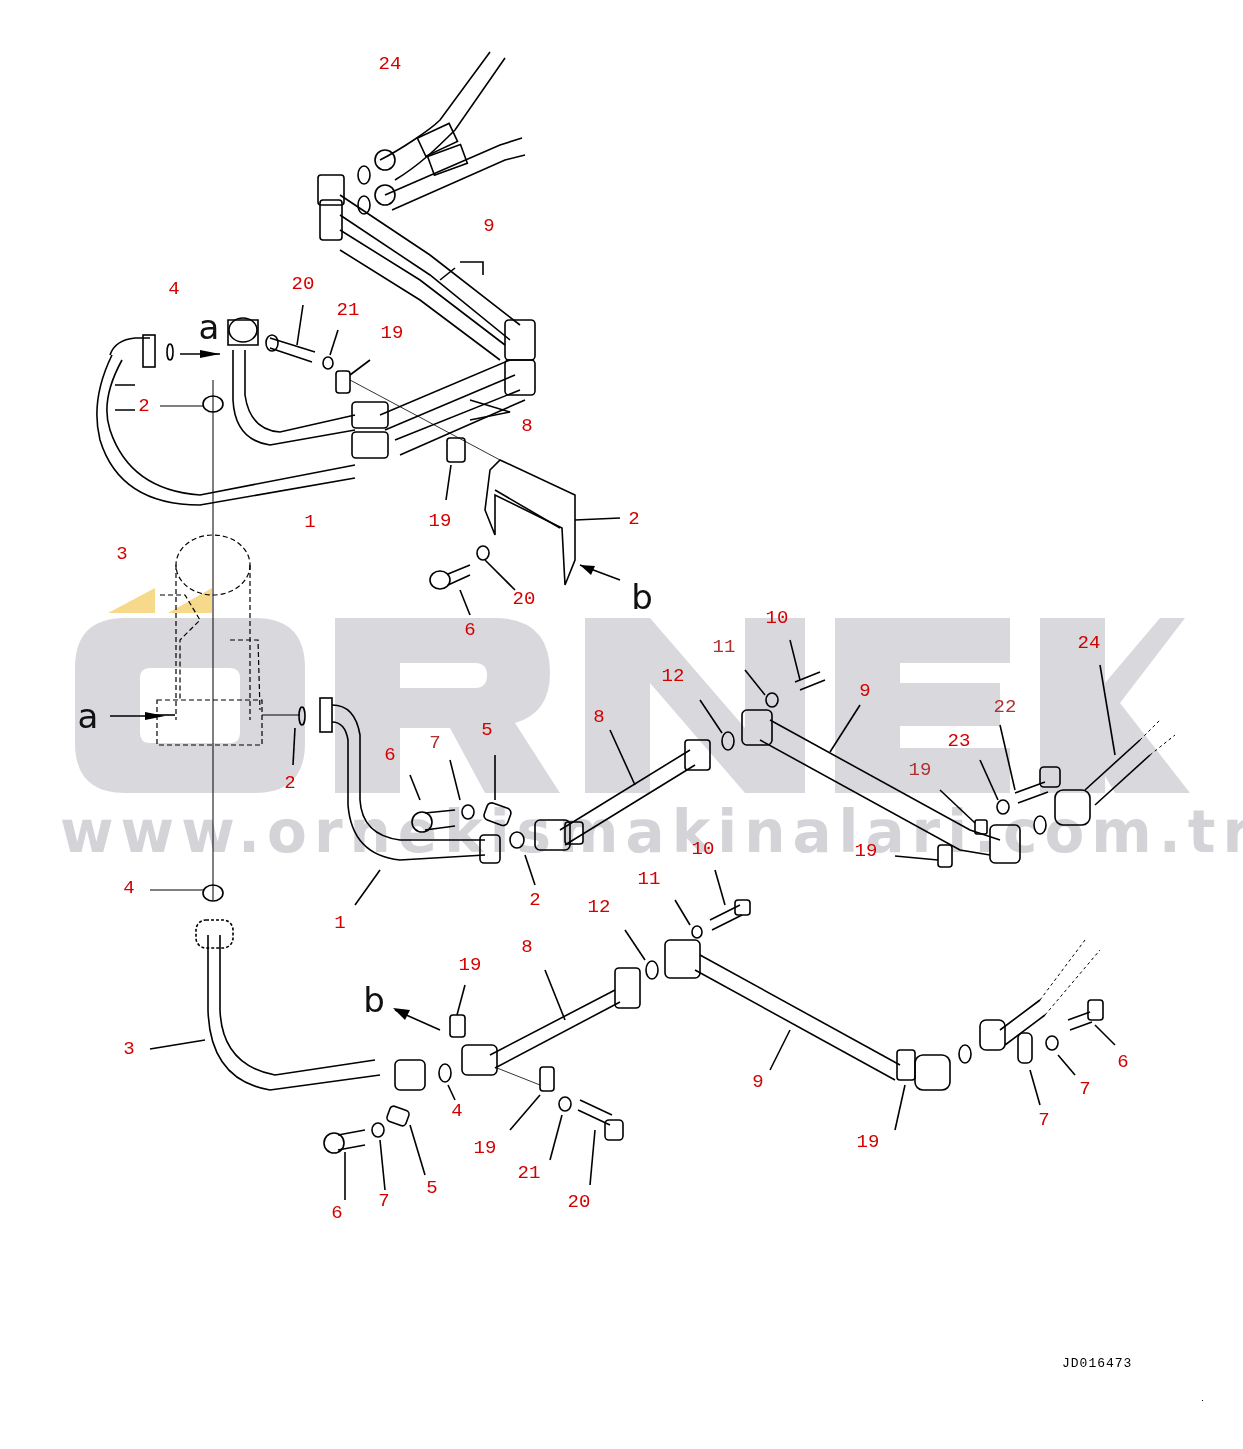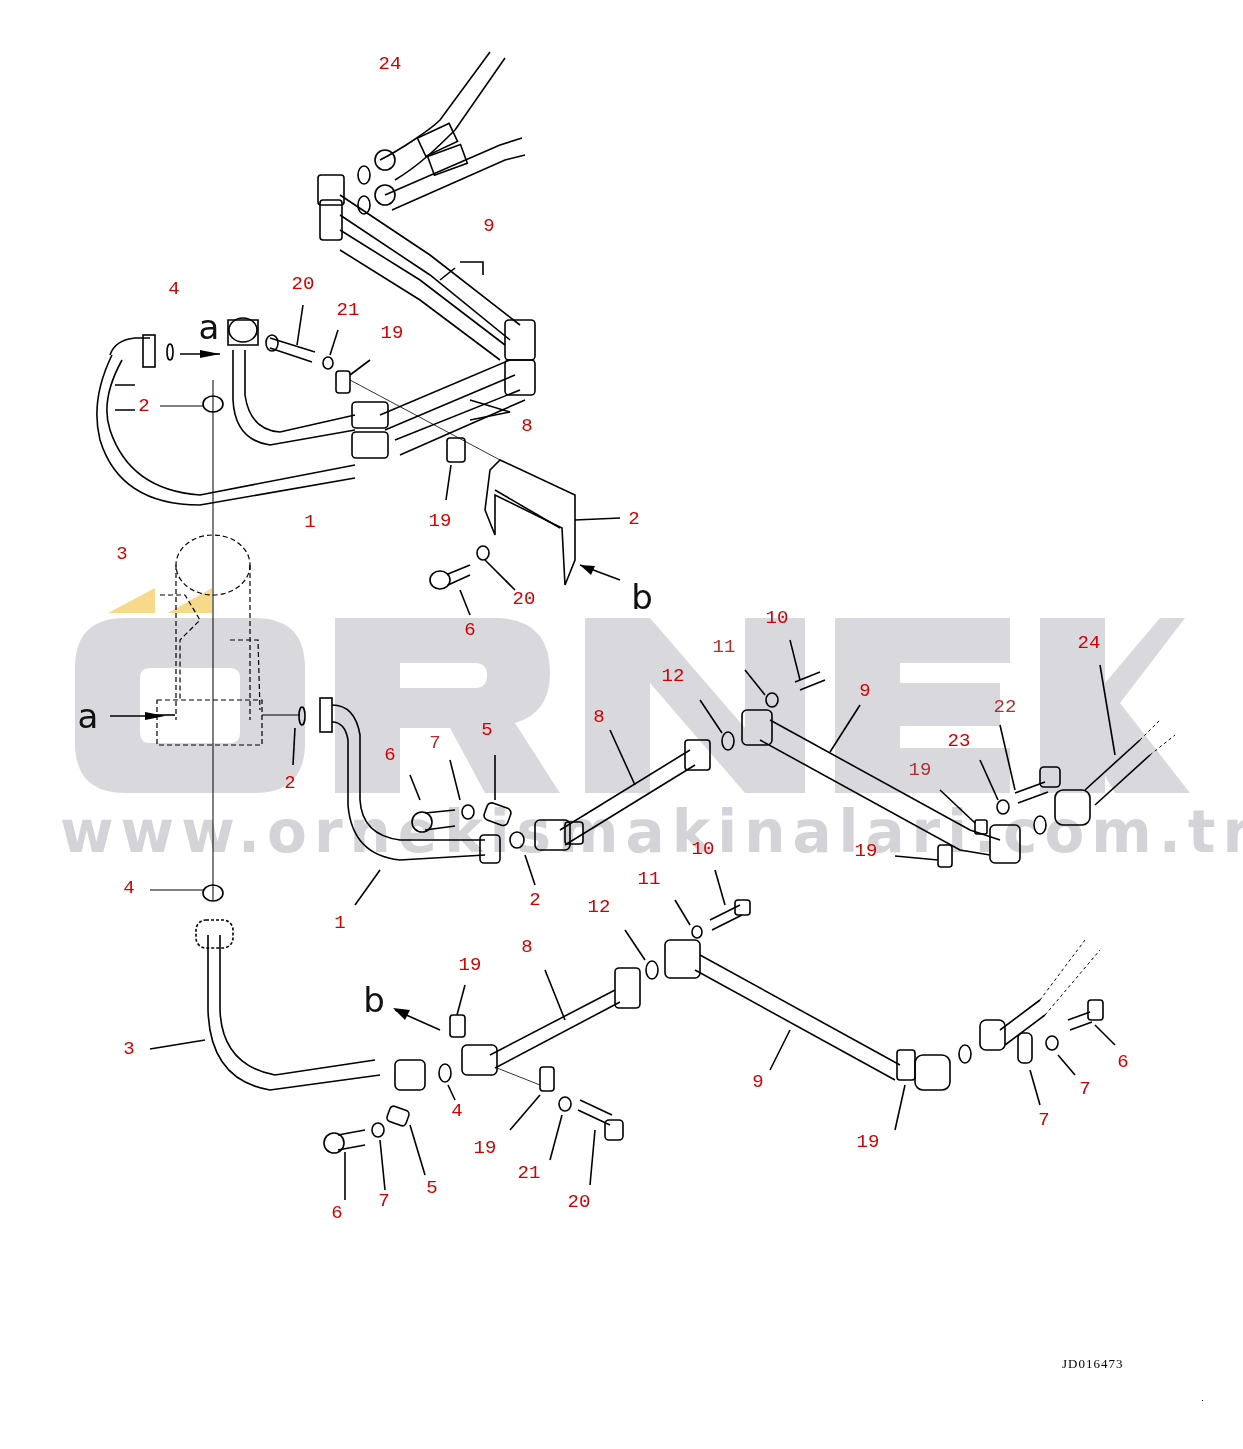--- a/index.html
+++ b/index.html
@@ -3,21 +3,21 @@
 <meta charset="utf-8">
 <style>
   html,body{margin:0;padding:0;background:#ffffff;}
   #canvas{position:relative;width:1243px;height:1449px;overflow:hidden;background:#fff;font-family:"Liberation Sans",sans-serif;}
   svg{position:absolute;left:0;top:0;}
   .wm-letters{position:absolute;left:55px;top:618px;width:1140px;height:175px;}
   .wm-url{position:absolute;left:60px;top:798px;font-family:"DejaVu Sans",sans-serif;font-weight:bold;font-size:58px;color:#d4d4d8;letter-spacing:7px;white-space:nowrap;}
   .callout{position:absolute;color:#d40000;font-family:Liberation Mono, monospace;font-size:19px;line-height:19px;transform:translate(-50%,-50%);white-space:nowrap;}
   .callout.faded{color:#b03030;}
   .view-letter{position:absolute;color:#111;font-family:"DejaVu Sans",sans-serif;font-size:34px;line-height:34px;transform:translate(-50%,-50%);}
-  .drawing-id{position:absolute;left:1062px;top:1356px;font-family:Liberation Serif, serif;font-size:13px;color:#000;letter-spacing:1px;}
+  .drawing-id{position:absolute;left:1062px;top:1356px;font-family:Liberation Mono, monospace;font-size:13px;color:#000;letter-spacing:1px;}
   .dot{position:absolute;left:1202px;top:1400px;width:1px;height:1px;background:#000;}
 </style>
 </head>
 <body>
 
 <div id="canvas">
 
   <svg class="wm-letters" width="1140" height="175" viewBox="0 0 1140 175">
 
     <path d="M70,0 H200 Q250,0 250,50 V125 Q250,175 200,175 H70 Q20,175 20,125 V50 Q20,0 70,0 Z M95,50 Q85,50 85,60 V115 Q85,125 95,125 H175 Q185,125 185,115 V60 Q185,50 175,50 Z" fill="#d9d9dd" fill-rule="evenodd"></path>

